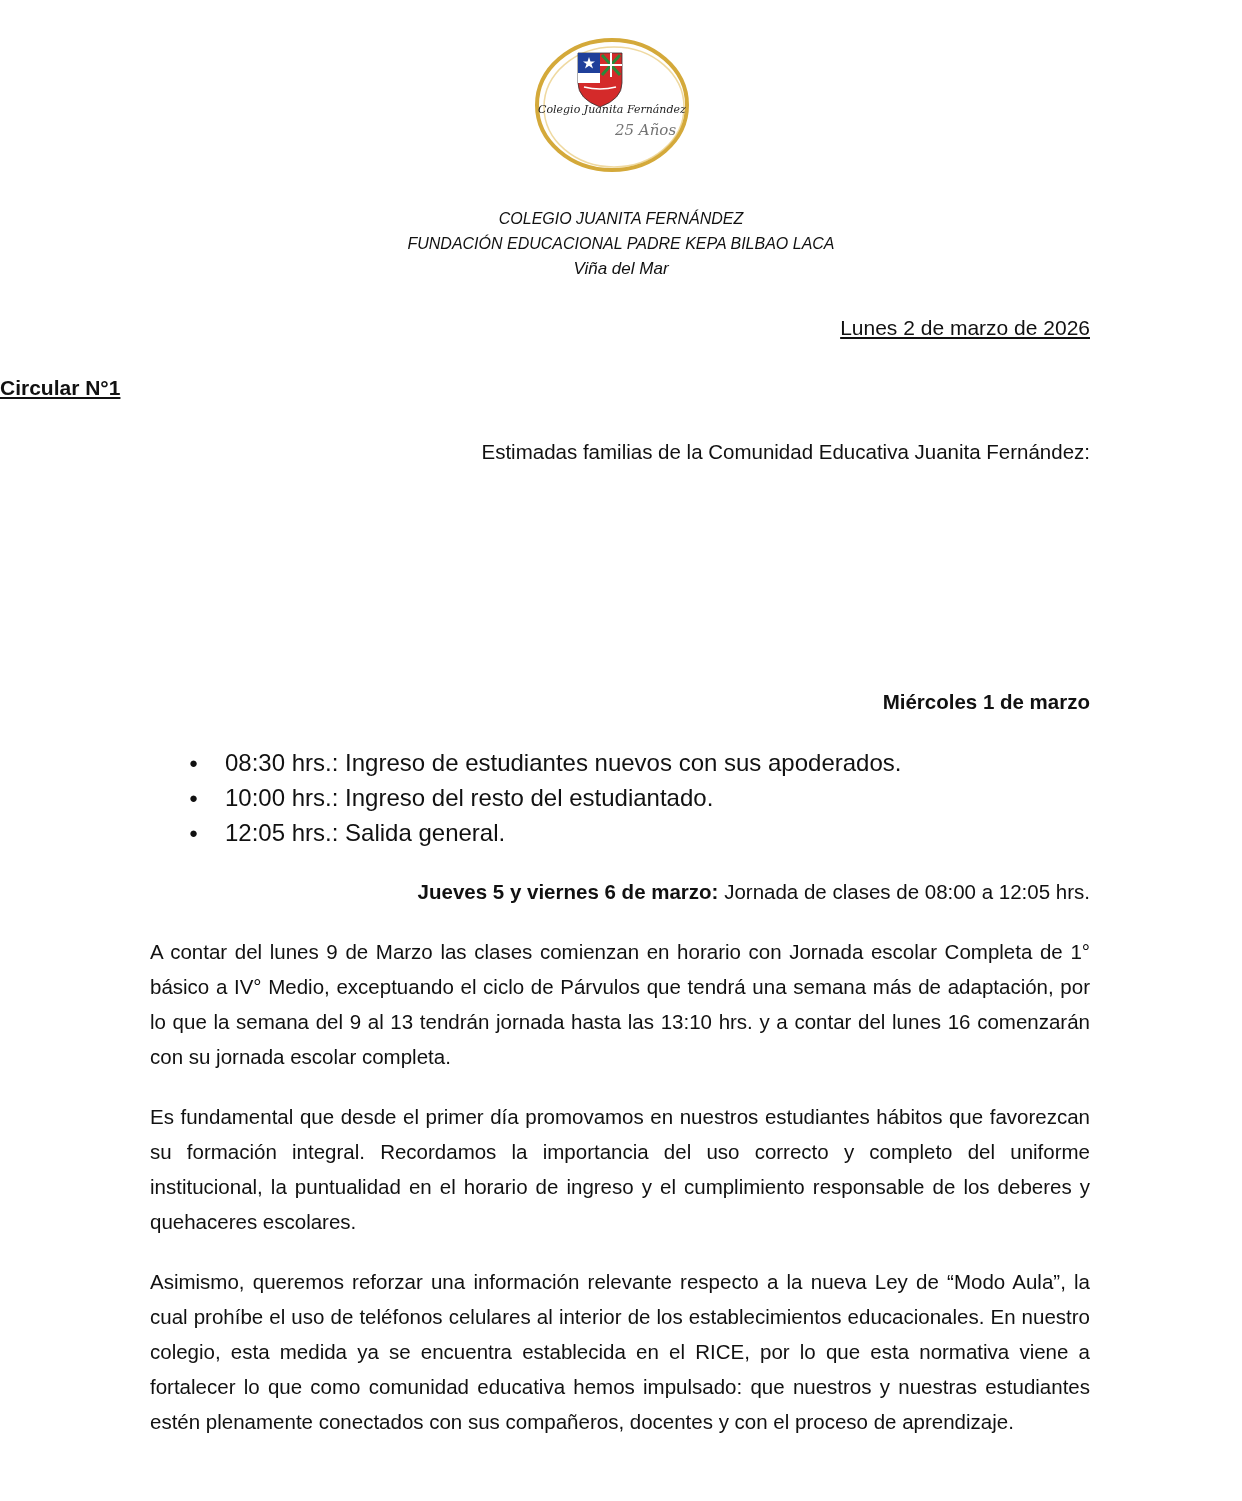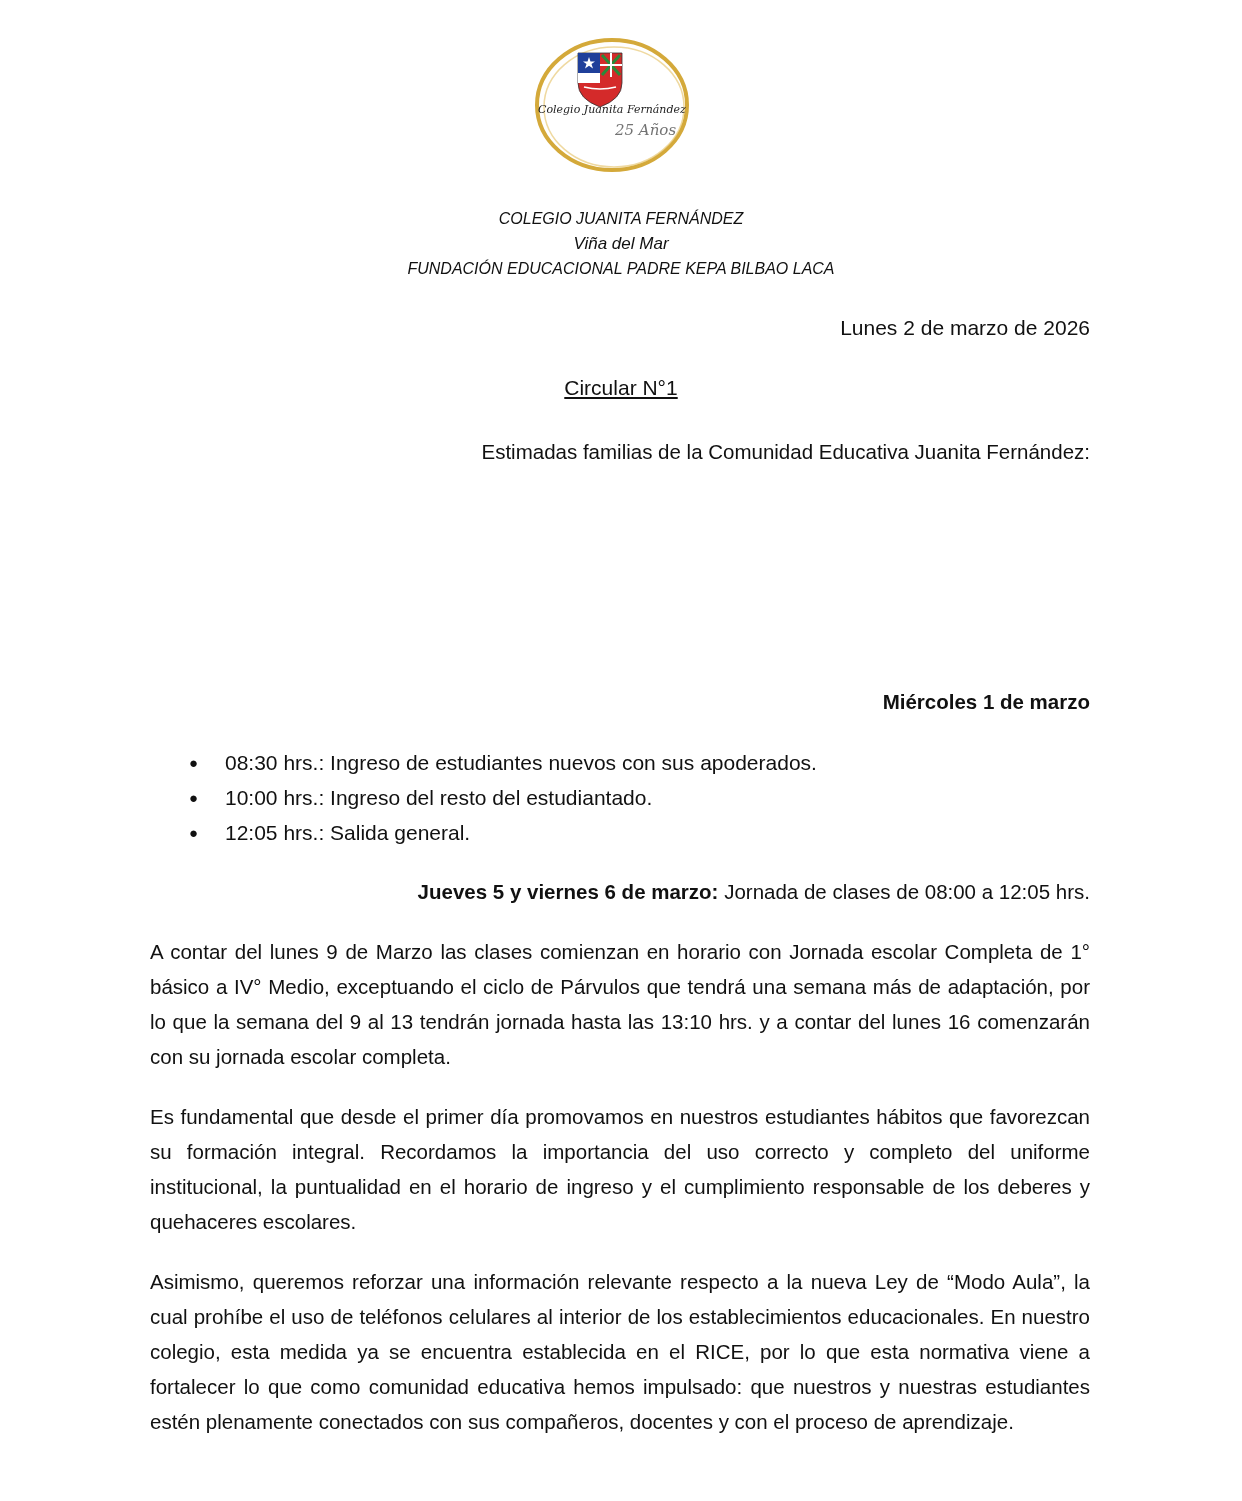--- a/index.html
+++ b/index.html
@@ -1,25 +1,25 @@
 <!DOCTYPE html>
 <html><head>
   <meta charset="utf-8">
   <style>
     html, body { margin: 0; padding: 0; background: #ffffff; }
     body { width: 1242px; height: 1501px; position: relative; overflow: hidden; color: #111; font-family: "Liberation Sans", sans-serif; }
     .page { position: absolute; left: 0; top: 0; width: 1242px; height: 1501px; }
     .logo { position: absolute; left: 530px; top: 35px; width: 180px; height: 140px; }
     .header { position: absolute; left: 0; width: 1242px; top: 206px; text-align: center; font-style: italic; font-size: 16px; line-height: 25px; color: #111; }
-    .date { position: absolute; right: 152px; top: 316px; font-size: 21px; }
-    .title { position: absolute; left: 0; width: 1242px; top: 376px; text-align: center; font-size: 21px; font-weight: normal; text-decoration: underline; }
+    .date { position: absolute; right: 152px; top: 316px; font-size: 21px; text-decoration: underline; }
+    .title { position: absolute; left: 0; width: 1242px; top: 376px; text-align: left; font-size: 21px; font-weight: bold; text-decoration: underline; }
     .p { position: absolute; left: 150px; width: 940px; font-size: 20.5px; line-height: 35px; text-align: justify; margin: 0; }
     .p.left { text-align: right; }
     .bold { font-weight: bold; }
-    ul.sched { position: absolute; left: 150px; top: 745px; margin: 0; padding: 0 0 0 75px; list-style: none; font-size: 21px; line-height: 35px; }
+    ul.sched { position: absolute; left: 150px; top: 745px; margin: 0; padding: 0 0 0 75px; list-style: none; font-size: 24px; line-height: 35px; }
     ul.sched li { position: relative; }
     ul.sched li::before { content: "●"; position: absolute; left: -36px; font-size: 15px; }
   </style>
 </head>
 <body>
 
 <div class="page">
 
   <div class="logo">
     <svg width="180" height="140" viewBox="0 0 180 140">
@@ -36,22 +36,22 @@
         <line x1="70" y1="30" x2="92" y2="30" stroke="#fff" stroke-width="2"></line>
         <path d="M54 52 Q70 56 86 52" fill="none" stroke="#fff" stroke-width="1.5"></path>
       </g>
     </svg>
     <div style="position:absolute;left:8px;top:68px;width:170px;font-family:'DejaVu Serif',serif;font-style:italic;font-size:11px;color:#222;white-space:nowrap;">Colegio Juanita Fernández</div>
     <div style="position:absolute;left:85px;top:86px;font-family:'DejaVu Serif',serif;font-style:italic;font-size:15px;color:#737373;white-space:nowrap;">25 Años</div>
   </div>
 
   <div class="header">
     <div>COLEGIO JUANITA FERNÁNDEZ</div>
+    <div>FUNDACIÓN EDUCACIONAL PADRE KEPA BILBAO LACA</div>
     <div style="font-size:17px;">Viña del Mar</div>
-    <div>FUNDACIÓN EDUCACIONAL PADRE KEPA BILBAO LACA</div>
   </div>
 
   <div class="date">Lunes 2 de marzo de 2026</div>
 
   <div class="title">Circular N°1</div>
 
   <p class="p left" style="top:434px;">Estimadas familias de la Comunidad Educativa Juanita Fernández:</p>
 
 
 

